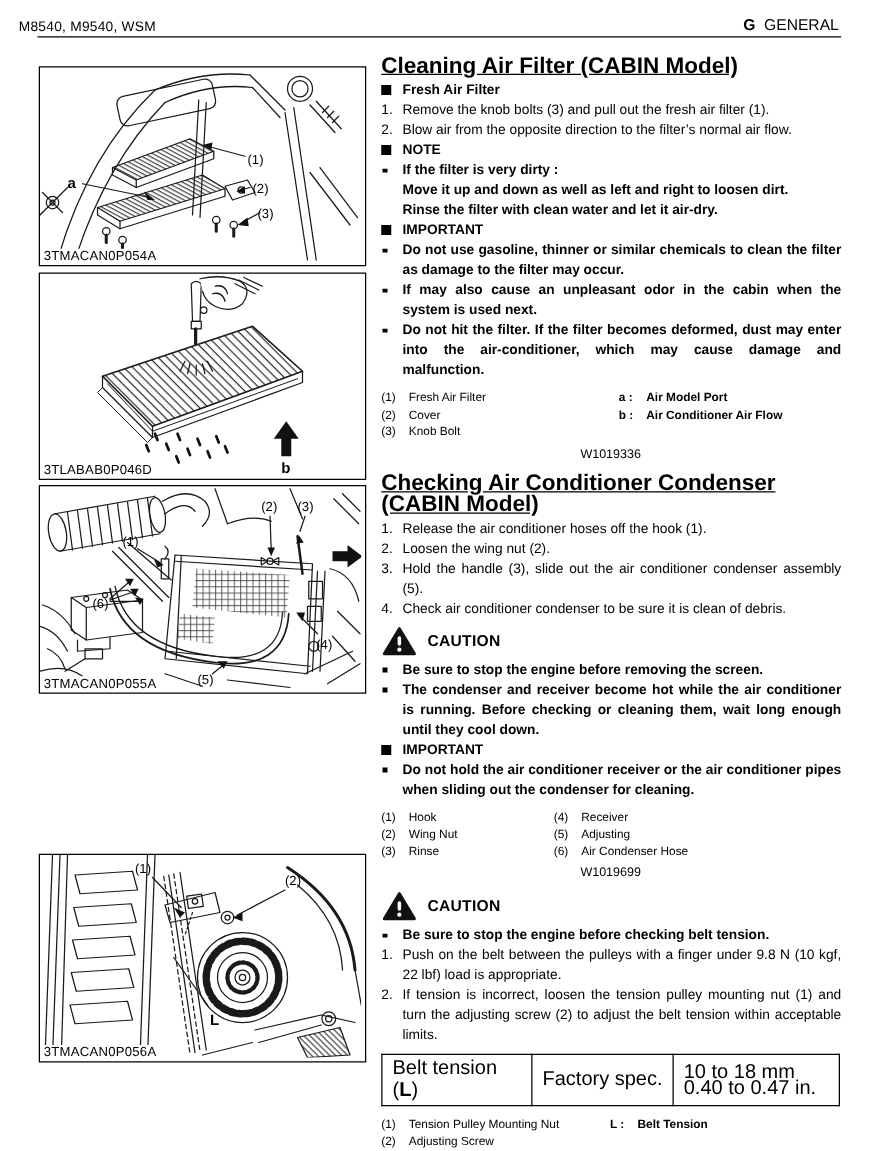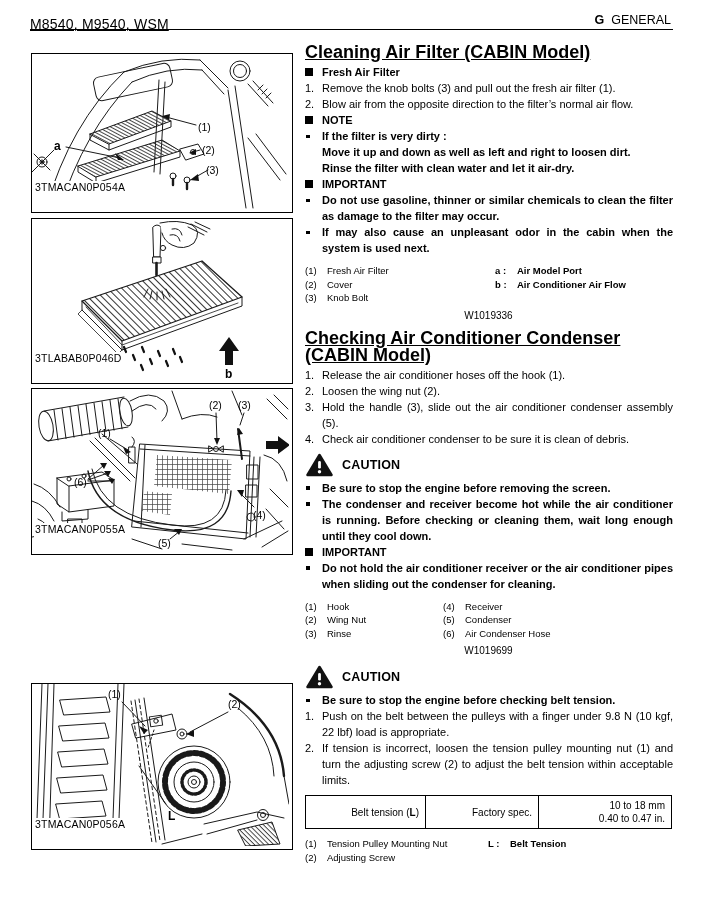--- a/index.html
+++ b/index.html
@@ -1,52 +1,52 @@
 <!DOCTYPE html>
 <html><head>
 <meta charset="utf-8">
 <style>
   html,body{margin:0;padding:0;background:#fff;}
   body{width:703px;height:921px;font-family:"Liberation Sans",sans-serif;color:#000;}
   .page{position:relative;width:703px;height:921px;background:#fff;overflow:hidden;}
 
   
-  .hdr-left{position:absolute;left:30px;top:16px;font-size:14px;letter-spacing:.2px;text-decoration:underline;}
+  .hdr-left{position:absolute;left:15px;top:16px;font-size:11px;letter-spacing:.2px;}
   .hdr-right{position:absolute;right:32px;top:13px;font-size:12.5px;}
   .hdr-right .g{font-weight:bold;margin-right:7px;}
   .hdr-rule{position:absolute;left:30px;width:643px;top:29px;border-top:1.7px solid #000;}
 
   
   .fig{position:absolute;left:31px;width:260px;border:1.3px solid #000;background:#fff;}
   #fig1{top:53px;height:158px;}
   #fig2{top:218px;height:164px;}
   #fig3{top:388px;height:165px;}
   #fig4{top:683px;height:165px;}
   .fig svg{position:absolute;left:0;top:0;}
-  .fig .cap{position:absolute;left:2px;bottom:1px;font-size:10.5px;background:#fff;padding:0 3px 18px 1px;letter-spacing:.2px;}
+  .fig .cap{position:absolute;left:2px;bottom:1px;font-size:10.5px;background:#fff;padding:0 3px 0 1px;letter-spacing:.2px;}
   .fig svg text{font-family:"Liberation Sans",sans-serif;font-size:10.5px;fill:#000;font-weight:normal;}
   .fig svg text.bb{font-weight:bold;font-size:12px;}
 
   
   .col{position:absolute;left:305px;top:44px;width:368px;}
   h3.sec{font-size:18px;font-weight:bold;text-decoration:underline;margin:0 0 3px 0;line-height:17px;}
   .r{display:flex;font-size:11px;line-height:16px;}
   .mk{flex:0 0 17px;display:flex;}
   .sqi{width:8px;height:8px;background:#000;margin-top:4px;}
   .dt{width:3.6px;height:3.6px;background:#000;margin-top:6.5px;margin-left:1px;}
   .stno{font-size:11px;}
   .tx{flex:1;text-align:justify;}
   .bold{font-weight:bold;}
   .parts{display:flex;margin-top:8px;font-size:9.5px;line-height:13.5px;}
   .pr{display:flex;}
   .pn{flex:0 0 22px;}
   .wn{font-size:10px;text-align:center;line-height:12px;margin:5px 1px 8px 0;}
   .caut{display:flex;align-items:center;margin:6px 0 3px 1px;}
   .clab{font-weight:bold;font-size:12.5px;margin-left:9px;letter-spacing:.2px;}
-  table.spec{border-collapse:collapse;margin:7px 0 2px 0;font-size:10px;text-align:right;}
+  table.spec{border-collapse:collapse;margin:7px 0 2px 0;font-size:16px;}
   table.spec td{border:1.3px solid #000;vertical-align:middle;padding:2px 6px 2px 8px;height:28px;}
   td.c1{width:105px;} td.c2{width:98px;} td.c3{width:118px;line-height:13px;}
 </style>
 </head>
 <body>
 
 <div class="page">
 
   <div class="hdr-left">M8540, M9540, WSM</div>
   <div class="hdr-right">
@@ -373,20 +373,26 @@
           <span class="dt"></span>
         </span>
       <span class="tx bold">Do not use gasoline, thinner or similar chemicals to clean the filter as damage to the filter may occur.</span>
     </div>
     <div class="r">
       <span class="mk">
           <span class="dt"></span>
         </span>
       <span class="tx bold">If may also cause an unpleasant odor in the cabin when the system is used next.</span>
     </div>
+    <div class="r">
+      <span class="mk">
+          <span class="dt"></span>
+        </span>
+      <span class="tx bold">Do not hit the filter.  If the filter becomes deformed, dust may enter into the air-conditioner, which may cause damage and malfunction.</span>
+    </div>
     <div class="parts">
       <div style="flex:0 0 190px">
         <div class="pr">
             <span class="pn">(1)</span>
             <span>Fresh Air Filter</span>
           </div>
         <div class="pr">
             <span class="pn">(2)</span>
             <span>Cover</span>
           </div>
@@ -472,21 +478,21 @@
             <span>Rinse</span>
           </div>
       </div>
       <div>
         <div class="pr">
             <span class="pn">(4)</span>
             <span>Receiver</span>
           </div>
         <div class="pr">
             <span class="pn">(5)</span>
-            <span>Condenser</span>
+            <span>Adjusting</span>
           </div>
         <div class="pr">
             <span class="pn">(6)</span>
             <span>Air Condenser Hose</span>
           </div>
       </div>
     </div>
     <div class="wn">W1019699</div>
 
     <div class="caut">

